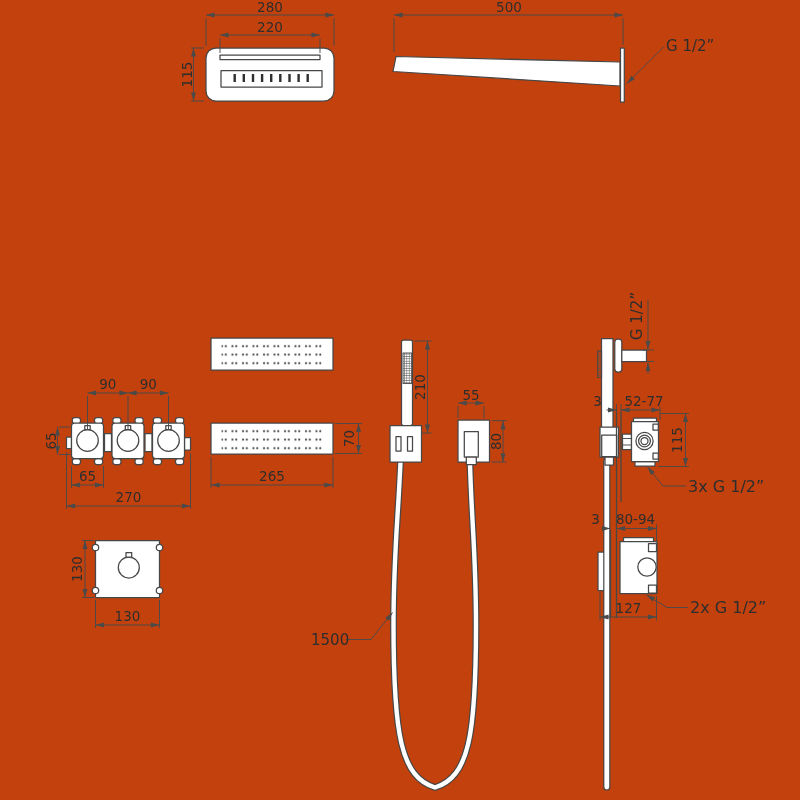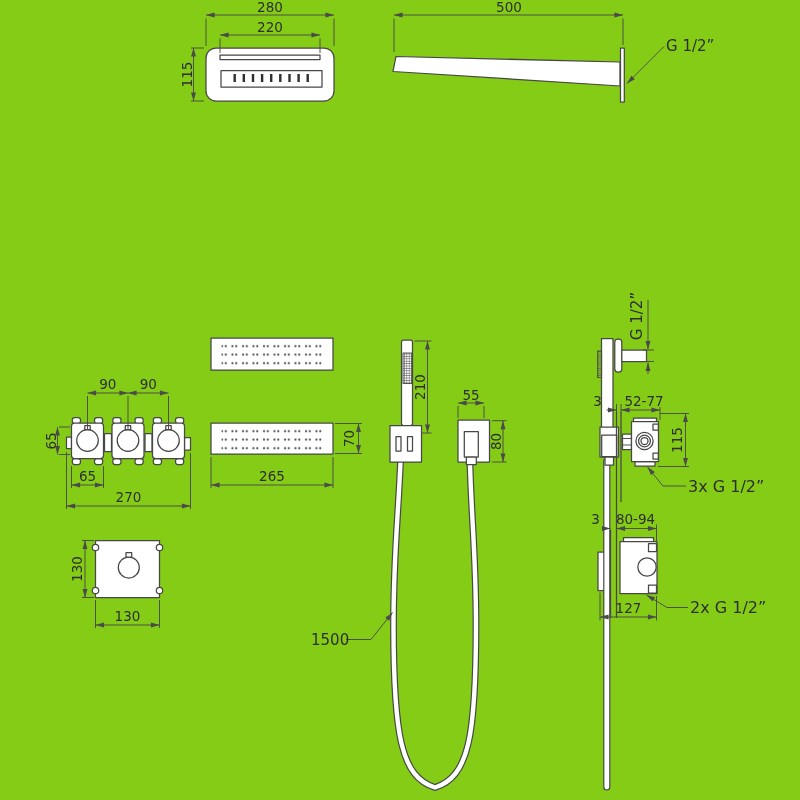--- a/index.html
+++ b/index.html
@@ -1,16 +1,16 @@
 <!DOCTYPE html>
 <html><head>
 <meta charset="utf-8">
 <style>
   html,body{margin:0;padding:0;background:#ffffff;}
-  .canvas{width:800px;height:800px;background:#84cc16;position:relative;overflow:hidden;}
+  .canvas{width:800px;height:800px;background:#c2410c;position:relative;overflow:hidden;}
   svg{display:block;}
   svg text{font-family:"DejaVu Sans","Liberation Sans",sans-serif;fill:#2e2e2e;}
   .d13{font-size:13.5px;}
   .d15{font-size:15px;}
   .d16{font-size:16px;}
   .ln{stroke:#474747;stroke-width:1.25;fill:none;stroke-linejoin:round;}
   .lnf{stroke:#474747;stroke-width:1.25;fill:#ffffff;stroke-linejoin:round;}
   .dl{stroke:#4a4a4a;stroke-width:0.95;fill:none;}
   .hose-o{stroke:#474747;fill:none;stroke-linecap:round;}
   .hose-i{stroke:#ffffff;fill:none;stroke-linecap:round;}

